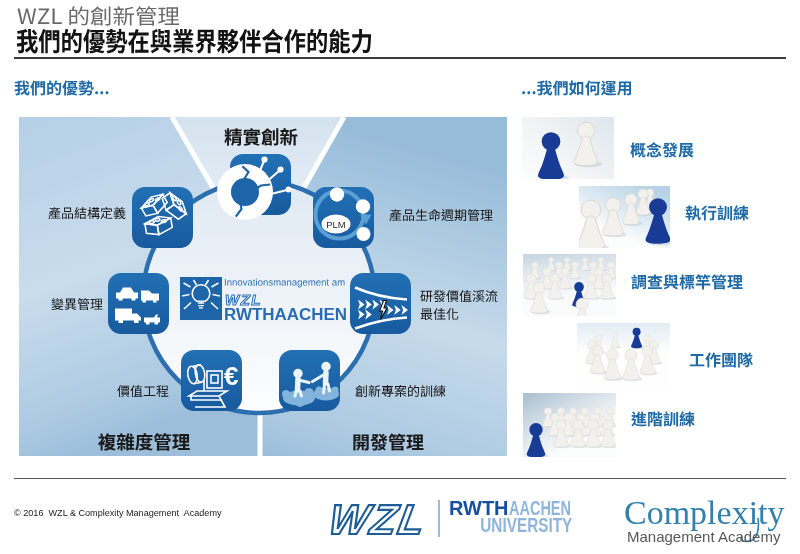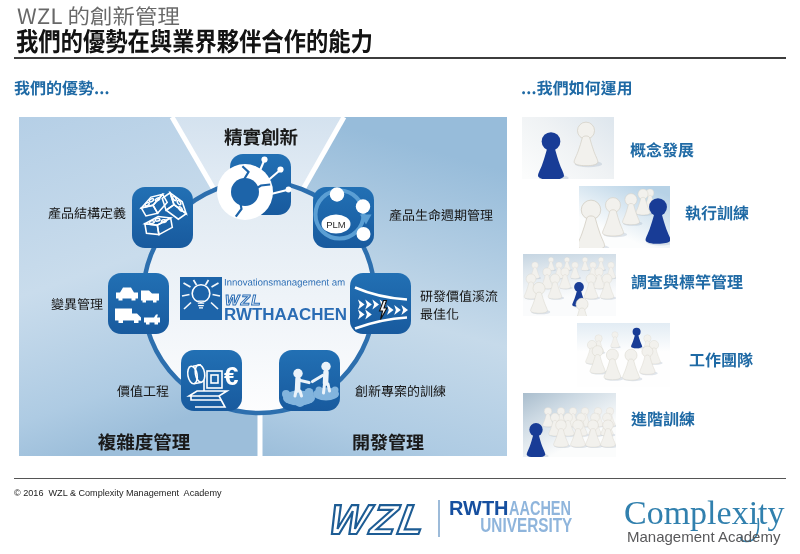--- a/index.html
+++ b/index.html
@@ -363,21 +363,21 @@
 <svg class="abs" style="left:631.0px;top:272.0px" width="116" height="20" viewBox="0 0 116 20">
     <path transform="translate(0,16.0) scale(1.0,1)" d="M1.2 -8.7V-7.3H5.7V-8.7ZM1.2 -6.5V-5.1H5.7V-6.5ZM6.8 -13V-6.7C6.8 -4.6 6.8 -1.8 5.8 0.2V-4.3H1.1V1.2H2.6V0.6H5.6C6 0.8 6.6 1.2 6.9 1.5C8.1 -0.5 8.3 -3.7 8.4 -6.1H13.4V-0.6C13.4 -0.4 13.3 -0.3 13.1 -0.3C12.9 -0.3 12.3 -0.3 11.6 -0.3C11.8 0.1 12 0.8 12.1 1.3C13.2 1.3 13.9 1.2 14.3 1C14.8 0.7 15 0.2 15 -0.6V-13ZM2.6 -2.8H4.3V-1H2.6ZM2.1 -12.9C2.4 -12.3 2.8 -11.5 3.1 -10.9H0.5V-9.4H6.2V-10.9H3.8L4.7 -11.4C4.4 -12 4 -12.9 3.5 -13.5ZM8.4 -11.3H10.1V-10.2H8.4ZM8.4 -8.7H10.1V-7.6H8.4ZM13.4 -11.3V-10.2H11.6V-11.3ZM13.4 -8.7V-7.6H11.6V-8.7ZM8.8 -5.4V-0.7H10.1V-1.4H12.8V-5.4ZM10.1 -4.1H11.4V-2.8H10.1Z M21.2 -3.6H26.5V-2.8H21.2ZM21.2 -5.6H26.5V-4.8H21.2ZM17 -0.7V1H31V-0.7ZM23 -6.9H19.9C21.1 -7.6 22.1 -8.6 23 -9.6ZM23 -13.6V-11.8H16.8V-10.1H21.2C20 -8.9 18.2 -7.8 16.4 -7.3C16.8 -6.9 17.4 -6.2 17.6 -5.7C18.2 -6 18.8 -6.2 19.3 -6.6V-1.5H28.5V-6.9H24.9V-9.6C26.7 -8.4 28.9 -6.9 30 -5.9L31.2 -7.3C30.3 -8.1 28.7 -9.2 27.2 -10.1H31.2V-11.8H24.9V-13.6Z M38.3 -7.7C38.2 -6.9 38.1 -6.1 37.7 -5.5C38 -5.3 38.7 -4.9 38.9 -4.7C39.4 -5.4 39.6 -6.4 39.7 -7.5ZM33.8 -12.3 34.1 -4H32.6V-2.3H37C36 -1.5 34.1 -0.5 32.7 -0C33 0.4 33.5 1 33.8 1.4C35.3 0.8 37.3 -0.2 38.7 -1.2L37.4 -2.3H42.1L41.3 -1.1C42.9 -0.4 44.7 0.7 45.7 1.4L47 -0.1C46 -0.7 44.4 -1.6 42.9 -2.3H47.4V-4H46C46.1 -6.5 46.2 -10 46.2 -12.9H42.6V-11.2H44.4L44.4 -9.9H42.8V-8.3H44.4L44.4 -6.9H42.6V-5.3H44.3L44.2 -4H35.8L35.8 -5.4H37.5V-6.9H35.7L35.7 -8.3H37.4V-9.9H35.6L35.6 -11.3C36.3 -11.5 37 -11.7 37.7 -12L36.9 -13.5C36 -13.1 34.8 -12.7 33.8 -12.3ZM38.1 -13.5V-8.1H40.5V-5.5C40.5 -5.4 40.4 -5.3 40.3 -5.3C40.2 -5.3 39.7 -5.3 39.3 -5.3C39.4 -5 39.6 -4.5 39.7 -4.2C40.5 -4.2 41.1 -4.2 41.5 -4.4C42 -4.6 42.1 -4.9 42.1 -5.5V-9.6H41.5L39.7 -9.6V-10.8H42.2V-12.4H39.7V-13.5Z M60 -1.6C60.8 -0.8 61.6 0.3 62 1L63.4 0.1C63 -0.6 62.2 -1.6 61.4 -2.4ZM55.5 -2.4C55 -1.5 54.2 -0.5 53.4 0.1C53.8 0.4 54.5 0.8 54.8 1.1C55.7 0.4 56.6 -0.8 57.1 -1.9ZM55.1 -6.3V-4.8H62.3V-6.3ZM54.4 -10.8V-6.8H62.9V-10.8H60.4V-11.5H63.2V-13H54.1V-11.5H56.8V-10.8ZM58.2 -11.5H59V-10.8H58.2ZM56 -9.4H56.8V-8.2H56ZM58.2 -9.4H59V-8.2H58.2ZM60.4 -9.4H61.3V-8.2H60.4ZM54.1 -4.2V-2.7H57.7V1.4H59.5V-2.7H63.3V-4.2ZM50.7 -13.6V-10.6H48.7V-8.8H50.5C50.1 -7 49.2 -4.8 48.3 -3.6C48.6 -3 49 -2.2 49.2 -1.6C49.8 -2.5 50.3 -3.8 50.7 -5.3V1.4H52.5V-5.7C52.8 -5.1 53.1 -4.4 53.3 -3.9L54.4 -5.2C54.1 -5.7 52.9 -7.6 52.5 -8.1V-8.8H54V-10.6H52.5V-13.6Z M64.7 -4.4V-2.5H71V1.4H73V-2.5H79.3V-4.4H73V-6.2H77.9V-8H66.2V-6.2H71V-4.4ZM67.4 -9.9C68 -9.4 68.8 -8.6 69.1 -8.1L70.5 -9.3C70.2 -9.7 69.6 -10.3 69 -10.8H71.9V-12.4H68.5L68.8 -13.2L66.9 -13.7C66.4 -12.4 65.4 -11.1 64.5 -10.2C64.8 -9.8 65.5 -9 65.7 -8.6C66.4 -9.2 67 -9.9 67.5 -10.8H68.5ZM74.5 -10C75.1 -9.5 75.8 -8.7 76.2 -8.2L77.5 -9.4C77.2 -9.8 76.7 -10.3 76.2 -10.8H79.3V-12.4H75.1L75.4 -13.2L73.4 -13.7C73 -12.2 72.2 -10.8 71.3 -9.8C71.7 -9.5 72.5 -8.8 72.8 -8.4C73.4 -9 73.9 -9.9 74.4 -10.8H75.4Z M83.1 -7V1.5H85.1V1H91.9V1.4H93.8V-2.7H85.1V-3.4H92.9V-7ZM91.9 -0.4H85.1V-1.3H91.9ZM86.7 -10C86.9 -9.8 87 -9.4 87.2 -9.1H85.3L86.5 -10.2C86.3 -10.5 85.9 -10.8 85.5 -11.2H87.7L87.5 -11C87.8 -10.9 88.1 -10.6 88.4 -10.4ZM90.8 -10.6C91.3 -10.2 92 -9.6 92.4 -9.1H89.1C89 -9.5 88.7 -10 88.5 -10.3L88.9 -9.9C89.3 -10.2 89.7 -10.7 90.1 -11.2H91.5ZM89.5 -13.7C89.2 -12.8 88.5 -11.9 87.8 -11.3V-12.6H84.3L84.6 -13.2L82.9 -13.7C82.4 -12.5 81.5 -11.2 80.5 -10.4C80.9 -10.1 81.5 -9.5 81.8 -9.1H81.2V-6.3H83V-7.7H93V-6.3H94.9V-9.1H92.8L93.8 -10.1C93.6 -10.4 93.1 -10.8 92.6 -11.2H95.4V-12.6H90.9L91.2 -13.3ZM83.8 -10.6C84.3 -10.2 84.9 -9.6 85.2 -9.1H81.9C82.4 -9.7 83 -10.4 83.5 -11.2H84.4ZM85.1 -5.6H91V-4.8H85.1Z M104.2 -8.4H105.9V-7.1H104.2ZM107.5 -8.4H109.1V-7.1H107.5ZM104.2 -11.3H105.9V-10H104.2ZM107.5 -11.3H109.1V-10H107.5ZM101.3 -0.8V0.9H111.6V-0.8H107.7V-2.3H111.1V-4.1H107.7V-5.4H110.9V-12.9H102.5V-5.4H105.7V-4.1H102.4V-2.3H105.7V-0.8ZM96.4 -2 96.8 -0C98.4 -0.5 100.3 -1.2 102.1 -1.8L101.7 -3.6L100.2 -3.1V-6.3H101.6V-8.1H100.2V-10.9H101.9V-12.7H96.6V-10.9H98.3V-8.1H96.7V-6.3H98.3V-2.5Z" fill="#1f6aa5"></path>
   </svg>
 <svg class="abs" style="left:689.0px;top:350.0px" width="68" height="20" viewBox="0 0 68 20">
     <path transform="translate(0,16.0) scale(1.0,1)" d="M0.7 -1.6V0.3H15.3V-1.6H9V-9.9H14.4V-11.9H1.6V-9.9H6.8V-1.6Z M24.3 -13.4C23.5 -11.1 22.3 -8.8 20.8 -7.4C21.2 -7.1 22 -6.4 22.3 -6C23 -6.9 23.8 -8 24.4 -9.2H25V1.4H27V-2.1H31.4V-3.9H27V-5.7H31.2V-7.5H27V-9.2H31.6V-11H25.3C25.6 -11.6 25.9 -12.3 26.1 -13ZM20 -13.5C19.2 -11.2 17.8 -9 16.4 -7.5C16.7 -7 17.2 -5.9 17.4 -5.5C17.7 -5.8 18.1 -6.2 18.4 -6.6V1.4H20.3V-9.6C20.9 -10.7 21.5 -11.8 21.9 -12.9Z M39.2 -11.4V-10.8H35.5V-9.7H39.2V-9.3H36V-6H39.2V-5.5H35.6L35.6 -4.5C37.6 -4.5 40.3 -4.6 42.9 -4.7L43.4 -4.1H42.5V-4.6H40.9V-4.1H35.3V-3.1H37.8L36.8 -2.6C37.2 -2.2 37.7 -1.6 37.9 -1.2L39.2 -1.8C39 -2.2 38.5 -2.7 38.1 -3.1H40.9V-2.1C40.9 -2 40.9 -1.9 40.7 -1.9C40.6 -1.9 40 -1.9 39.6 -2C39.7 -1.7 39.9 -1.3 40 -1C40.9 -1 41.5 -1 42 -1.1C42.4 -1.2 42.5 -1.5 42.5 -2.1V-3.1H44.6V-4.1H43.6L44.5 -4.8C44.2 -5.1 43.7 -5.6 43.2 -6H44V-9.3H40.7V-9.7H44.4V-10.8H40.7V-11.4ZM37.4 -7.3H39.2V-6.8H37.4ZM40.7 -7.3H42.4V-6.8H40.7ZM37.4 -8.5H39.2V-8H37.4ZM40.7 -8.5H42.4V-8H40.7ZM41.8 -5.6 42 -5.5 40.7 -5.5V-6H42.4ZM33.3 -13.1V1.4H35V0.7H45V1.4H46.8V-13.1ZM35 -0.8V-11.6H45V-0.8Z M60.5 -13.6C60.1 -12.8 59.5 -11.8 59 -11.1H57.6L58.4 -11.6C58 -12.2 57.2 -13 56.4 -13.6L55 -12.7C55.6 -12.2 56.1 -11.6 56.5 -11.1H54V-9.4H56.8C55.8 -8.7 54.7 -8.1 53.5 -7.6C53.8 -7.3 54.4 -6.6 54.6 -6.3C55.5 -6.7 56.4 -7.2 57.2 -7.8C57.4 -7.5 57.6 -7.2 57.7 -6.9C56.9 -6.2 55.3 -5.4 54.1 -5C54.5 -4.6 54.9 -4 55.2 -3.6C56.1 -4.1 57.4 -4.8 58.3 -5.6C58.4 -5.3 58.5 -5 58.5 -4.7C57.4 -3.6 55.3 -2.5 53.5 -2C53.9 -1.6 54.4 -1.1 54.6 -0.7C56 -1.2 57.5 -2 58.7 -2.9C58.7 -2 58.5 -1.2 58.2 -0.9C58 -0.5 57.7 -0.4 57.3 -0.4C57 -0.4 56.4 -0.4 55.9 -0.5C56.2 0 56.3 0.7 56.4 1.2C56.8 1.2 57.3 1.2 57.7 1.2C58.5 1.2 59 1 59.6 0.4C60.5 -0.5 60.8 -3.2 60 -5.7L60.1 -5.7C60.7 -3.9 61.7 -2 62.6 -0.8C62.9 -1.2 63.5 -1.8 63.9 -2.1C62.9 -3.1 62 -4.8 61.4 -6.5C62.1 -6.8 62.8 -7.2 63.3 -7.6L62.1 -8.9C61.5 -8.4 60.4 -7.6 59.5 -7.1C59.2 -7.7 58.8 -8.2 58.4 -8.8C58.7 -9 58.9 -9.2 59.1 -9.4H63.4V-11.1H61C61.4 -11.6 61.9 -12.4 62.3 -13ZM49.1 -12.9V1.4H50.8V-11.2H52.1C51.8 -10.1 51.5 -8.7 51.2 -7.7C52 -6.6 52.3 -5.6 52.3 -4.9C52.3 -4.4 52.2 -4.1 52 -4C51.9 -3.9 51.7 -3.8 51.6 -3.8C51.4 -3.8 51.1 -3.8 50.8 -3.8C51.1 -3.4 51.2 -2.7 51.3 -2.2C51.6 -2.2 52 -2.2 52.3 -2.2C52.7 -2.3 53 -2.4 53.2 -2.6C53.7 -2.9 54 -3.6 54 -4.6C54 -5.6 53.7 -6.7 52.8 -7.9C53.2 -9.1 53.8 -10.9 54.2 -12.3L52.9 -13L52.6 -12.9Z" fill="#1f6aa5"></path>
   </svg>
 <svg class="abs" style="left:631.0px;top:409.0px" width="68" height="20" viewBox="0 0 68 20">
     <path transform="translate(0,16.0) scale(1.0,1)" d="M1.1 -12.7C1.8 -11.9 2.8 -10.8 3.2 -10.1L4.6 -11.2C4.2 -11.8 3.3 -12.8 2.5 -13.6ZM8 -7H10.1V-5.9H8ZM8 -8.5V-9.5H10.1V-8.5ZM8 -4.5H10.1V-3.4H8ZM1 -4.2C1.1 -4.4 1.6 -4.5 2 -4.5H3.3C2.8 -2.3 1.7 -0.7 0.3 0.2C0.6 0.4 1.3 1.1 1.5 1.4C2.3 0.9 3 0.2 3.6 -0.7C4.8 0.9 6.6 1.2 9.5 1.2C11.4 1.2 13.4 1.1 15.1 1C15.2 0.5 15.5 -0.4 15.7 -0.8C13.9 -0.6 11.3 -0.5 9.6 -0.5C7 -0.5 5.3 -0.7 4.3 -2.2C4.7 -3.2 5 -4.4 5.2 -5.7L4.3 -6L4 -6H2.8C3.4 -6.7 4 -7.5 4.5 -8.2C4.8 -7.8 5.2 -7.1 5.3 -6.8C5.7 -7.1 6 -7.5 6.3 -7.9V-1.8H15.3V-3.4H11.8V-4.5H14.4V-5.9H11.8V-7H14.4V-8.5H11.8V-9.5H15V-11H12.4C12.2 -11.7 11.8 -12.7 11.4 -13.4L9.8 -12.9C10.1 -12.4 10.4 -11.6 10.6 -11H8.2C8.5 -11.7 8.8 -12.4 9 -13L7.5 -13.5C6.9 -12 6.2 -10.6 5.3 -9.4L4.1 -9.9L3.9 -9.9H0.7V-8.3H2.8C2.2 -7.5 1.5 -6.6 1.2 -6.3C0.9 -6 0.6 -5.9 0.4 -5.8C0.5 -5.5 0.9 -4.6 1 -4.2Z M17.1 -13V1.4H18.7V-11.2H20C19.7 -10.2 19.3 -8.9 19 -7.9C20 -6.8 20.2 -5.8 20.2 -5C20.2 -4.5 20.1 -4.2 19.9 -4C19.8 -3.9 19.6 -3.9 19.5 -3.9C19.3 -3.9 19.1 -3.9 18.8 -3.9C19.1 -3.5 19.2 -2.7 19.2 -2.3C19.6 -2.3 19.9 -2.3 20.2 -2.3C20.6 -2.4 20.9 -2.5 21.2 -2.7C21.7 -3 21.9 -3.7 21.9 -4.8C21.9 -5.7 21.7 -6.9 20.6 -8.1C21.1 -9.3 21.7 -10.9 22.1 -12.3L20.9 -13L20.6 -13ZM22.2 -6C22.6 -6.2 23.2 -6.4 26.3 -7.2C26.2 -7.6 26.1 -8.2 26.1 -8.7L24.1 -8.3V-10.1H26.1V-11.7H24.1V-13.5H22.3V-8.6C22.3 -8 22 -7.9 21.7 -7.8C21.9 -7.3 22.2 -6.5 22.2 -6ZM26.6 -13.6V-8.5C26.6 -6.9 26.9 -6.4 28.4 -6.4C28.7 -6.4 29.4 -6.4 29.8 -6.4C30.9 -6.4 31.4 -6.9 31.6 -8.8C31 -8.9 30.3 -9.2 29.9 -9.5C29.9 -8.2 29.8 -8 29.6 -8C29.4 -8 28.9 -8 28.8 -8C28.5 -8 28.5 -8 28.5 -8.5V-10.1H31.1V-11.7H28.5V-13.6ZM22.6 -5.4V1.5H24.5V0.9H28.6V1.4H30.6V-5.4H26.9L27.5 -6.3L25.3 -6.7C25.2 -6.4 25.1 -5.9 24.9 -5.4ZM24.5 -1.6H28.6V-0.6H24.5ZM24.5 -3V-4H28.6V-3Z M42.5 -12.1V-0.1H44.2V-12.1ZM45.2 -13V1.4H47.1V-13ZM33.2 -8.7V-7.3H38V-8.7ZM33.2 -6.5V-5.1H38V-6.5ZM33.1 -4.3V1.2H34.7V0.5H37.9L37.8 0.6C38.3 0.8 39.1 1.3 39.6 1.6C41.3 -0.9 41.5 -4.2 41.5 -7.3V-12.9H39.7V-7.3C39.7 -4.6 39.5 -2 38 0.3V-4.3ZM34.2 -13C34.5 -12.4 34.9 -11.5 35.2 -10.9H32.5V-9.4H38.5V-10.9H35.7L36.8 -11.5C36.5 -12.1 36 -13 35.6 -13.7ZM34.7 -2.8H36.4V-1H34.7Z M56.3 -7.5C56.6 -6.9 56.8 -6.1 56.9 -5.6L57.9 -5.9C57.8 -6.4 57.5 -7.2 57.2 -7.8ZM50.9 -2.8C51 -1.6 51.2 -0.1 51.2 0.9L52.6 0.7C52.5 -0.4 52.4 -1.9 52.2 -3ZM49.1 -3C49 -1.6 48.8 -0.2 48.4 0.8C48.8 0.9 49.5 1.2 49.8 1.3C50.2 0.3 50.4 -1.3 50.6 -2.8ZM52.5 -3.1C52.8 -2.1 53.1 -0.8 53.2 0.1L54.4 -0.3C54.7 0 54.9 0.4 55.1 0.7C56.1 0 57.1 -1.1 57.9 -2.3V1.4H59.7V-2.8C60.4 -1.5 61.4 -0.2 62.3 0.6C62.6 0.1 63.2 -0.4 63.6 -0.8C62.6 -1.5 61.4 -2.7 60.6 -3.9H62.9V-9.5H59.6V-10.4H63.2V-12.1H59.6V-13.6H57.8V-12.1H54.3V-10.5L52.8 -11.3C52.5 -10.6 52.1 -9.9 51.7 -9.2L50.7 -9.1C51.5 -10.3 52.2 -11.6 52.8 -13L51.1 -13.7C50.6 -12 49.6 -10.2 49.3 -9.7C48.9 -9.2 48.7 -8.9 48.4 -8.8C48.6 -8.4 48.8 -7.6 48.9 -7.2C49.2 -7.3 49.5 -7.4 50.7 -7.6C50.3 -6.9 49.9 -6.5 49.7 -6.2C49.2 -5.6 48.9 -5.3 48.5 -5.2C48.7 -4.7 49 -3.9 49.1 -3.5C49.4 -3.7 50 -3.8 53 -4.3L53.1 -3.5L54.5 -4C54.4 -4.8 54 -6.2 53.7 -7.3L52.3 -7C52.4 -6.6 52.6 -6.2 52.7 -5.7L51.1 -5.5C52.3 -7 53.5 -8.7 54.3 -10.4H57.8V-9.5H54.6V-3.9H57C56.3 -2.7 55.3 -1.6 54.3 -1C54.2 -1.7 53.9 -2.7 53.7 -3.5ZM60.3 -7.9C60.2 -7.3 59.9 -6.4 59.7 -5.8L60.5 -5.5C60.8 -6 61.1 -6.8 61.3 -7.4V-5.4H59.5V-8H61.3V-7.6ZM56.1 -8H58V-5.4H56.1Z" fill="#1f6aa5"></path>
   </svg>
 <div class="abs" style="left:14px;top:478px;width:772px;height:1.2px;background:#555"></div>
-<div class="abs" style="left:14px;top:488px;font-size:9.1px;color:#222">© 2016&nbsp; WZL &amp; Complexity Management&nbsp; Academy</div>
+<div class="abs" style="left:14px;top:508px;font-size:9.1px;color:#222">© 2016&nbsp; WZL &amp; Complexity Management&nbsp; Academy</div>
 <svg class="abs" style="left:326px;top:498px" width="110" height="42" viewBox="0 0 110 42">
 <g transform="translate(1,36) skewX(-10)">
       <text x="0" y="0" font-family="Liberation Sans" font-weight="bold" font-style="italic" font-size="42" letter-spacing="2" fill="#fff" stroke="#1d5c94" stroke-width="2.2">WZL</text>
     </g>
   </svg>
 <div class="abs" style="left:438px;top:500px;width:2px;height:37px;background:#9dbbd9"></div>
 <svg class="abs" style="left:440px;top:495px" width="160" height="45" viewBox="0 0 160 45">
 <text x="9" y="19.8" font-family="Liberation Sans" font-weight="bold" font-size="19.8" fill="#164f9f" textLength="59.5" lengthAdjust="spacingAndGlyphs">RWTH</text>
 <text x="69" y="19.8" font-family="Liberation Sans" font-weight="bold" font-size="19.8" fill="#8fb5dc" textLength="62" lengthAdjust="spacingAndGlyphs">AACHEN</text>
 <text x="40.3" y="36.7" font-family="Liberation Sans" font-weight="bold" font-size="19.7" fill="#8fb5dc" textLength="92" lengthAdjust="spacingAndGlyphs">UNIVERSITY</text>

